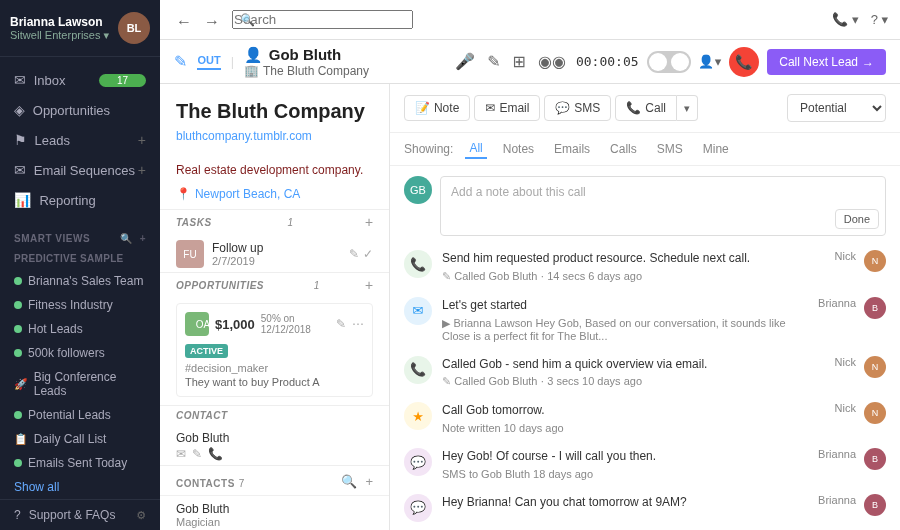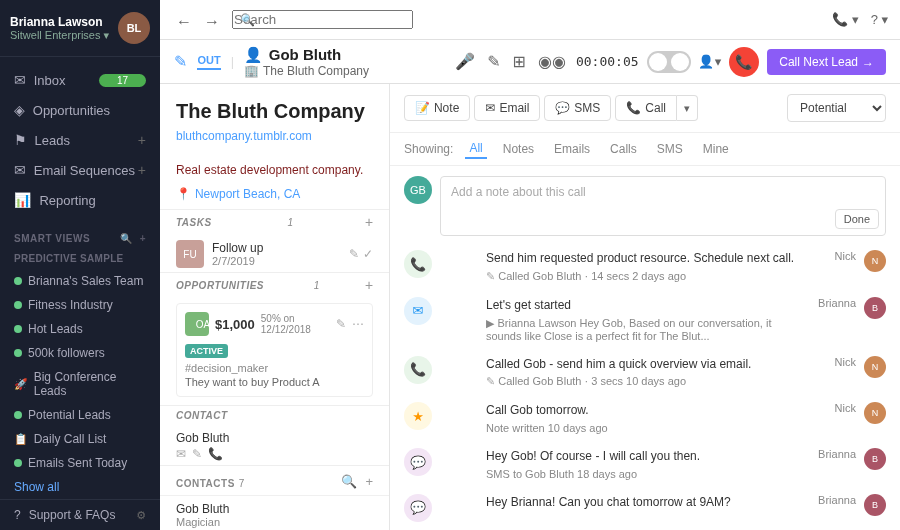--- a/index.html
+++ b/index.html
@@ -118,21 +118,21 @@
     .note-avatar { width: 28px; height: 28px; border-radius: 50%; background: #4a9; color: #fff; display: flex; align-items: center; justify-content: center; font-size: 11px; flex-shrink: 0; }
     .note-input-area { flex: 1; border: 1px solid #ddd; border-radius: 4px; padding: 8px 10px; font-size: 12px; color: #888; min-height: 60px; position: relative; }
     .note-done-btn { position: absolute; bottom: 6px; right: 6px; background: #fff; border: 1px solid #ddd; border-radius: 4px; padding: 3px 8px; font-size: 11px; cursor: pointer; color: #555; text-align: right; }
 
     .activity-item { display: flex; gap: 10px; margin-bottom: 14px; }
     .activity-icon { width: 28px; height: 28px; border-radius: 50%; display: flex; align-items: center; justify-content: center; font-size: 13px; flex-shrink: 0; }
     .activity-icon.call { background: #e8f5e9; color: #4caf50; }
     .activity-icon.email { background: #e3f2fd; color: #2196f3; }
     .activity-icon.sms { background: #f3e5f5; color: #9c27b0; }
     .activity-icon.note { background: #fff8e1; color: #ff9800; }
-    .activity-body { flex: 1; margin-left: 44px; }
+    .activity-body { flex: 1; }
     .activity-text { font-size: 12px; color: #333; line-height: 1.4; }
     .activity-sub { font-size: 11px; color: #888; margin-top: 3px; }
     .activity-meta { display: flex; align-items: flex-start; gap: 8px; }
     .activity-author { font-size: 11px; color: #888; white-space: nowrap; }
     .activity-user-avatar { width: 22px; height: 22px; border-radius: 50%; background: #c85; display: flex; align-items: center; justify-content: center; font-size: 9px; color: #fff; flex-shrink: 0; }
 
     
     ::-webkit-scrollbar { width: 4px; }
     ::-webkit-scrollbar-track { background: #f1f1f1; }
     ::-webkit-scrollbar-thumb { background: #ccc; border-radius: 2px; }
@@ -414,21 +414,21 @@
             </div>
           </div>
         </div>
 
         <div class="activity-item">
           <div class="activity-icon call">📞</div>
           <div class="activity-body">
             <div class="activity-text">Send him requested product resource. Schedule next call.</div>
             <div class="activity-sub">
               <span style="color:#aaa;">✎ </span>
-              <span>Called Gob Bluth · 14 secs 2 days ago</span>
+              <span>Called Gob Bluth · 14 secs 6 days ago</span>
             </div>
           </div>
           <div class="activity-meta">
             <span class="activity-author">Nick</span>
             <div class="activity-user-avatar" style="background:#c85;">N</div>
           </div>
         </div>
 
         <div class="activity-item">
           <div class="activity-icon email">✉</div>

